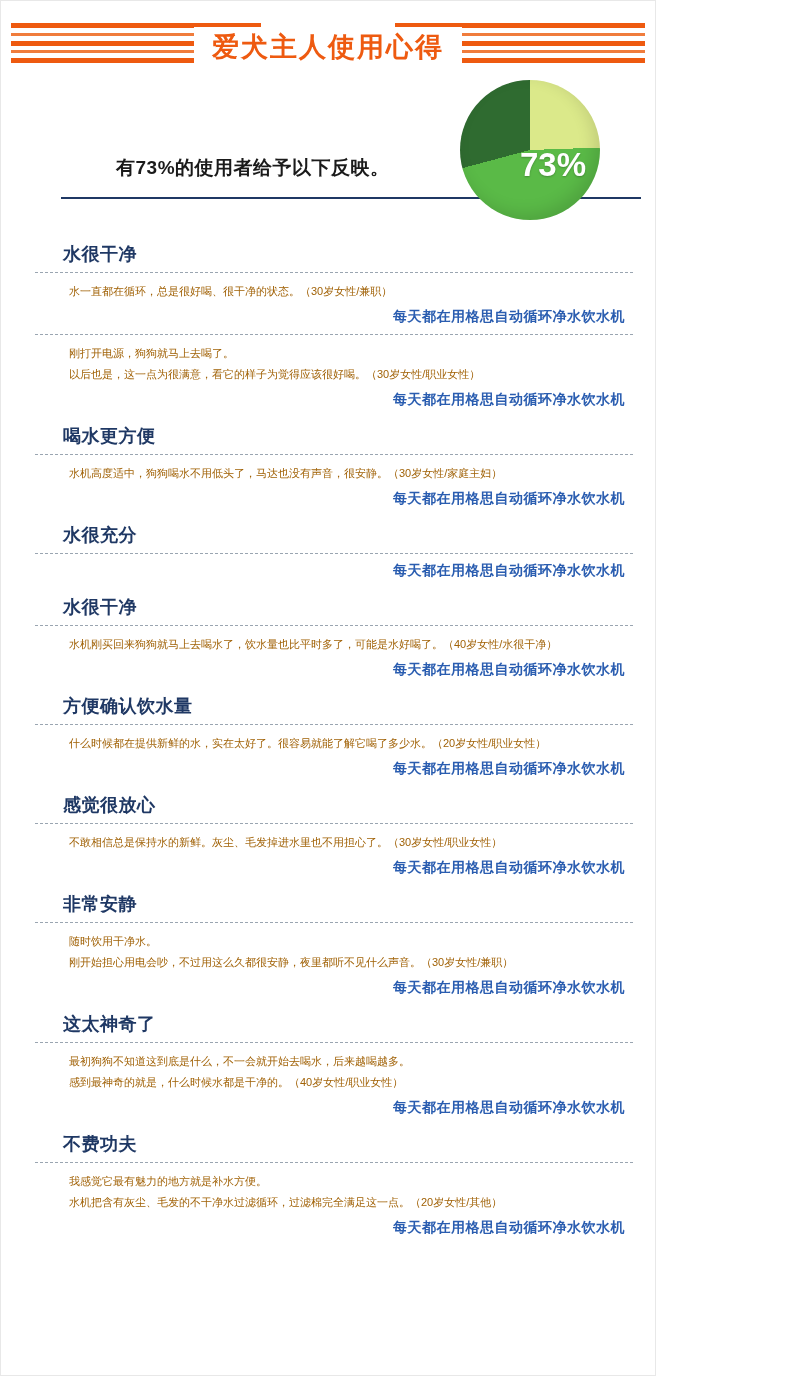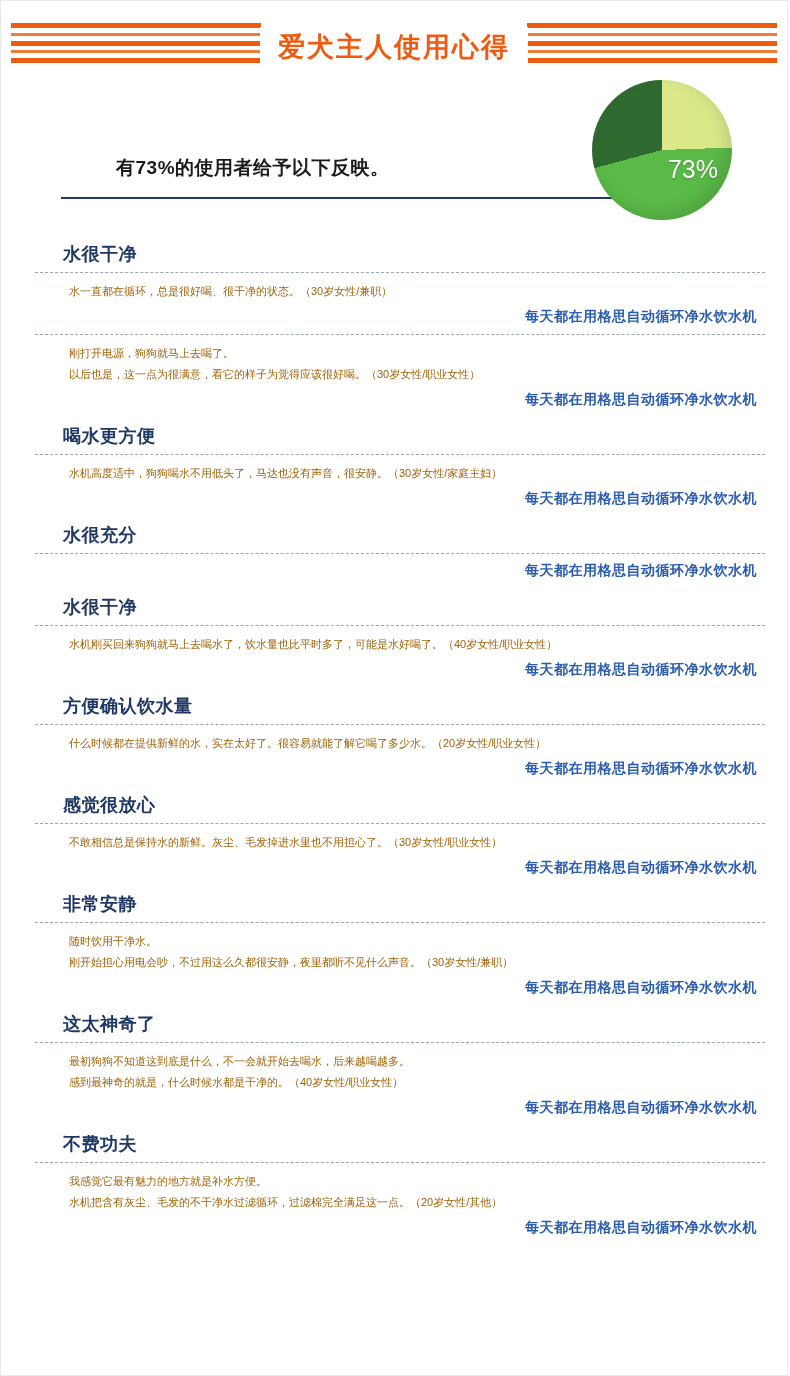--- a/index.html
+++ b/index.html
@@ -10,21 +10,21 @@
   }
   body {
     width: 790px;
     height: 1376px;
     font-family: "Liberation Sans", sans-serif;
     color: #333;
     position: relative;
     overflow: hidden;
   }
   .page {
-    width: 788px;
+    width: 656px;
     height: 1376px;
     position: relative;
     border: 1px solid #e8e8e8;
     background: #fff;
   }
 
   
   .header {
     position: relative;
     height: 84px;
@@ -103,22 +103,22 @@
         #5aba47 88deg 255deg,
         #2f6b30 255deg 360deg
       );
     box-shadow: inset -6px -6px 16px rgba(0,0,0,0.12);
     position: relative;
   }
   .pie-label {
     position: absolute;
     right: 14px;
     bottom: 36px;
-    font-size: 25px;
-    font-weight: normal;
+    font-size: 33px;
+    font-weight: bold;
     color: #ffffff;
     text-shadow: 0 1px 2px rgba(0,0,0,.25);
   }
 
   
   .reviews {
     padding: 0 22px 0 34px;
   }
   .review {
     position: relative;
@@ -217,21 +217,21 @@
     <div class="review">
       <div class="review-title">水很充分</div>
       <div class="dash-rule"></div>
       <div class="review-tag">每天都在用格思自动循环净水饮水机</div>
     </div>
 
     <div class="review">
       <div class="review-title">水很干净</div>
       <div class="dash-rule"></div>
       <div class="review-body">
-        <span class="line">水机刚买回来狗狗就马上去喝水了，饮水量也比平时多了，可能是水好喝了。（40岁女性/职业女性）</span>
+        <span class="line">水机刚买回来狗狗就马上去喝水了，饮水量也比平时多了，可能是水好喝了。（40岁女性/水很干净）</span>
       </div>
       <div class="review-tag">每天都在用格思自动循环净水饮水机</div>
     </div>
 
     <div class="review">
       <div class="review-title">方便确认饮水量</div>
       <div class="dash-rule"></div>
       <div class="review-body">
         <span class="line">什么时候都在提供新鲜的水，实在太好了。很容易就能了解它喝了多少水。（20岁女性/职业女性）</span>
       </div>

